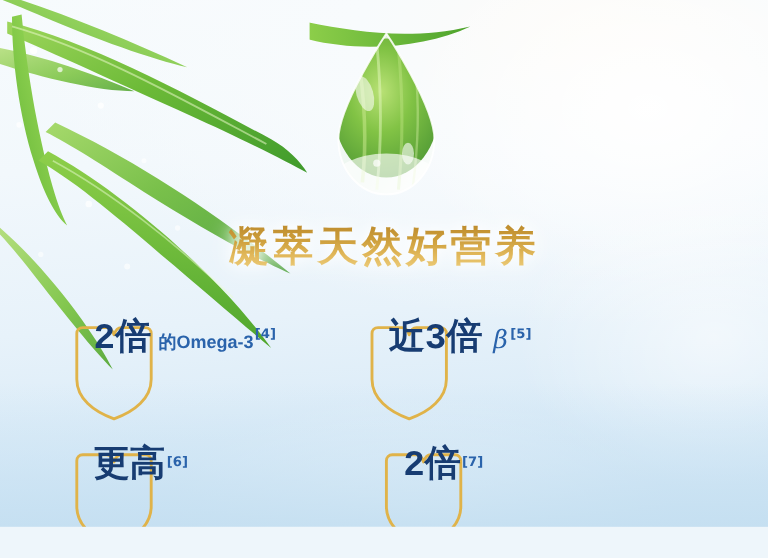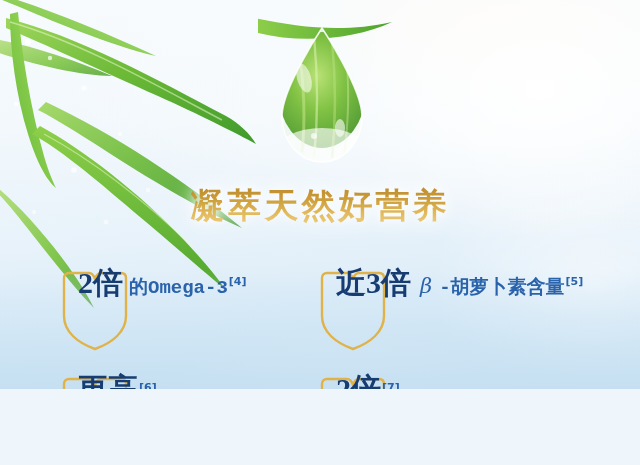--- a/index.html
+++ b/index.html
@@ -3,21 +3,21 @@
 <meta charset="utf-8">
 <title>凝萃天然好营养</title>
 <style>
   html,body{margin:0;padding:0;}
   body{
     width:640px;height:465px;overflow:hidden;
     font-family:"Liberation Sans","DejaVu Sans",sans-serif;
     background:#eef6fb;
   }
   .stage{
-    position:relative;width:640px;height:389px;overflow:hidden;
+    position:relative;width:640px;height:439px;overflow:hidden;
     background:
       radial-gradient(120% 90% at 78% 6%, #fdfbf7 0%, #f8fbfd 26%, rgba(248,251,253,0) 62%),
       linear-gradient(176deg,#f7fbfd 0%,#f2f8fc 30%,#e7f2fa 58%,#d8eaf7 82%,#cfe4f3 100%);
   }
 
   
   .bloom{position:absolute;border-radius:50%;pointer-events:none;}
   .bloom-a{left:330px;top:-60px;width:420px;height:300px;
     background:radial-gradient(closest-side,rgba(255,255,255,.95),rgba(255,255,255,0));}
   .bloom-b{left:430px;top:150px;width:330px;height:260px;
@@ -40,36 +40,36 @@
     background:linear-gradient(to bottom,#b9862a 0%,#cb9c39 34%,#e2b95c 66%,#f0d489 100%);
     -webkit-background-clip:text;background-clip:text;
     color:#cb9c39;-webkit-text-fill-color:transparent;
     filter:drop-shadow(0 0 5px rgba(255,255,255,.95)) drop-shadow(0 0 11px rgba(255,255,255,.8));
   }
 
   
   .claims{position:absolute;left:0;top:262px;width:640px;height:200px;}
   .claim{position:absolute;display:flex;align-items:center;}
   .claim.c0{left:58px;top:6px;}
-  .claim.c1{left:316px;top:6px;}
+  .claim.c1{left:304px;top:6px;}
   .claim.c2{left:58px;top:112px;}
   .claim.c3{left:316px;top:112px;}
 
   .shield{position:absolute;left:0;top:0;width:74px;height:86px;pointer-events:none;}
   .claim-text{
     position:relative;margin-left:20px;white-space:nowrap;
     line-height:1;display:flex;align-items:baseline;
   }
   .lead{
     font-size:30px;font-weight:bold;color:#173c72;letter-spacing:0px;
-    font-family:Liberation Serif, serif;
+    font-family:Liberation Mono, monospace;
   }
   .rest{
-    font-size:19px;font-weight:bold;color:#2a63ab;margin-left:6px;
-    font-family:Liberation Mono, monospace;
+    font-size:15px;font-weight:bold;color:#2a63ab;margin-left:6px;
+    font-family:Liberation Sans, sans-serif;
   }
   .beta{
     font-family:"DejaVu Serif","Liberation Serif",serif;
     font-style:italic;font-size:21px;font-weight:normal;color:#2a63ab;
     margin-left:9px;margin-right:1px;
   }
   .sup{
     font-size:11px;font-weight:bold;color:#2a63ab;
     vertical-align:super;position:relative;top:-8px;margin-left:1px;
     font-family:"DejaVu Sans","Liberation Sans",sans-serif;
@@ -198,21 +198,20 @@
       </div>
     </div>
 
     <div class="claim c1">
       <svg class="shield" viewBox="0 0 74 86">
         <path d="M6,10 C6,7 8,5 11,5 L31,5 C34,5 36,8 37,11 C38,8 40,5 43,5 L63,5 C66,5 68,7 68,10 L68,48 C68,64 54,75 37,81 C20,75 6,64 6,48 Z" fill="none" stroke="#e0b349" stroke-width="2.4" stroke-linecap="round" stroke-linejoin="round"></path>
       </svg>
       <div class="claim-text">
         <span class="lead">近3倍</span>
         <span class="beta">β</span>
-        <span class="rest">-胡萝卜素含量</span>
         <span class="sup">[5]</span>
       </div>
     </div>
 
     <div class="claim c2">
       <svg class="shield" viewBox="0 0 74 86">
         <path d="M6,10 C6,7 8,5 11,5 L31,5 C34,5 36,8 37,11 C38,8 40,5 43,5 L63,5 C66,5 68,7 68,10 L68,48 C68,64 54,75 37,81 C20,75 6,64 6,48 Z" fill="none" stroke="#e0b349" stroke-width="2.4" stroke-linecap="round" stroke-linejoin="round"></path>
       </svg>
       <div class="claim-text">
         <span class="lead">更</span>

